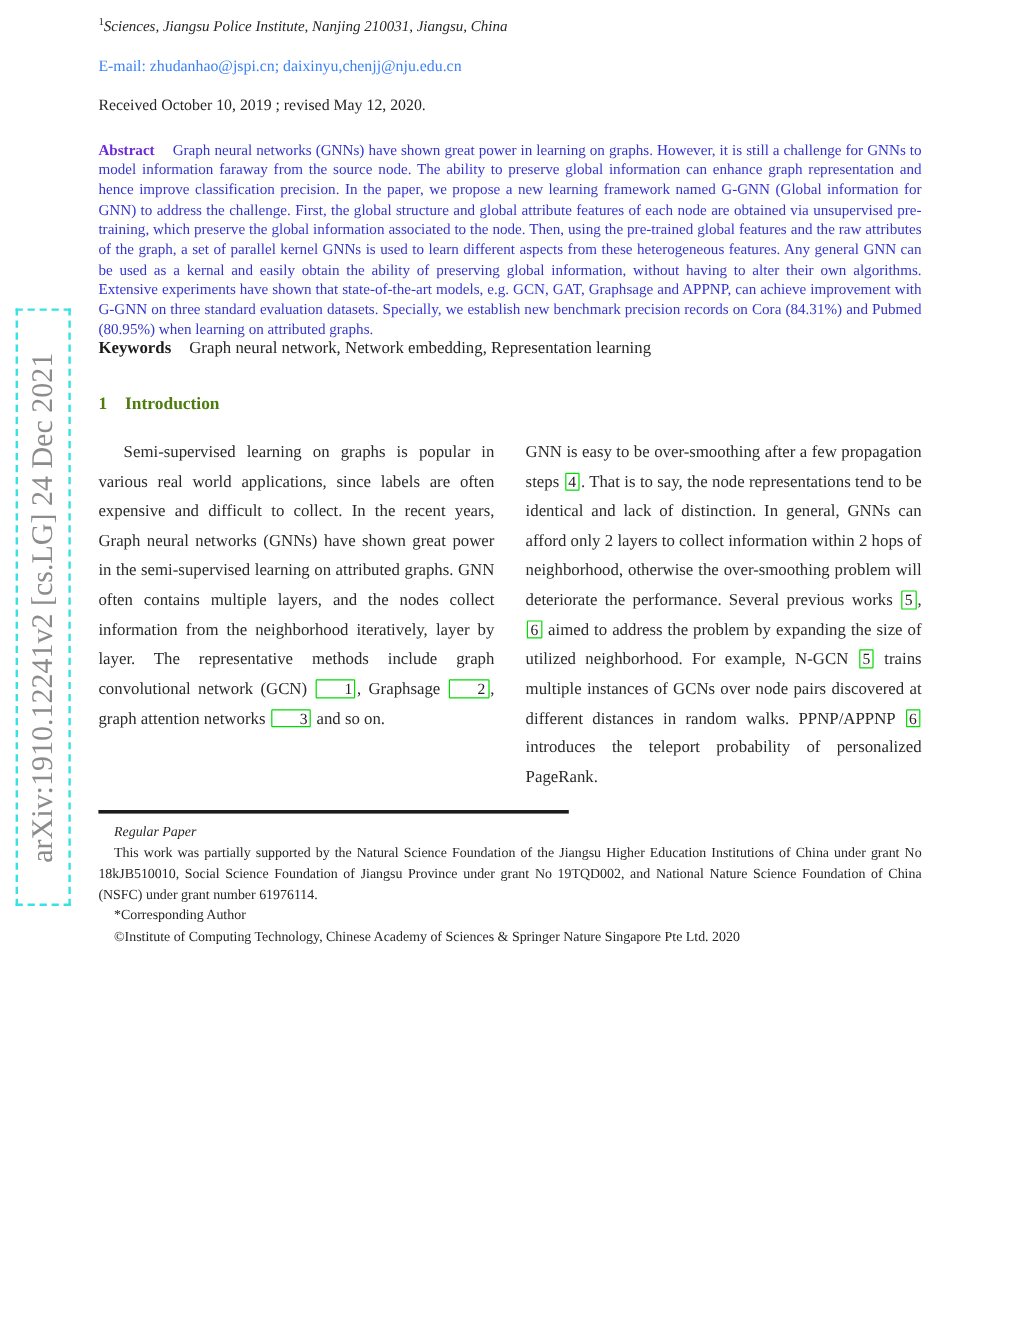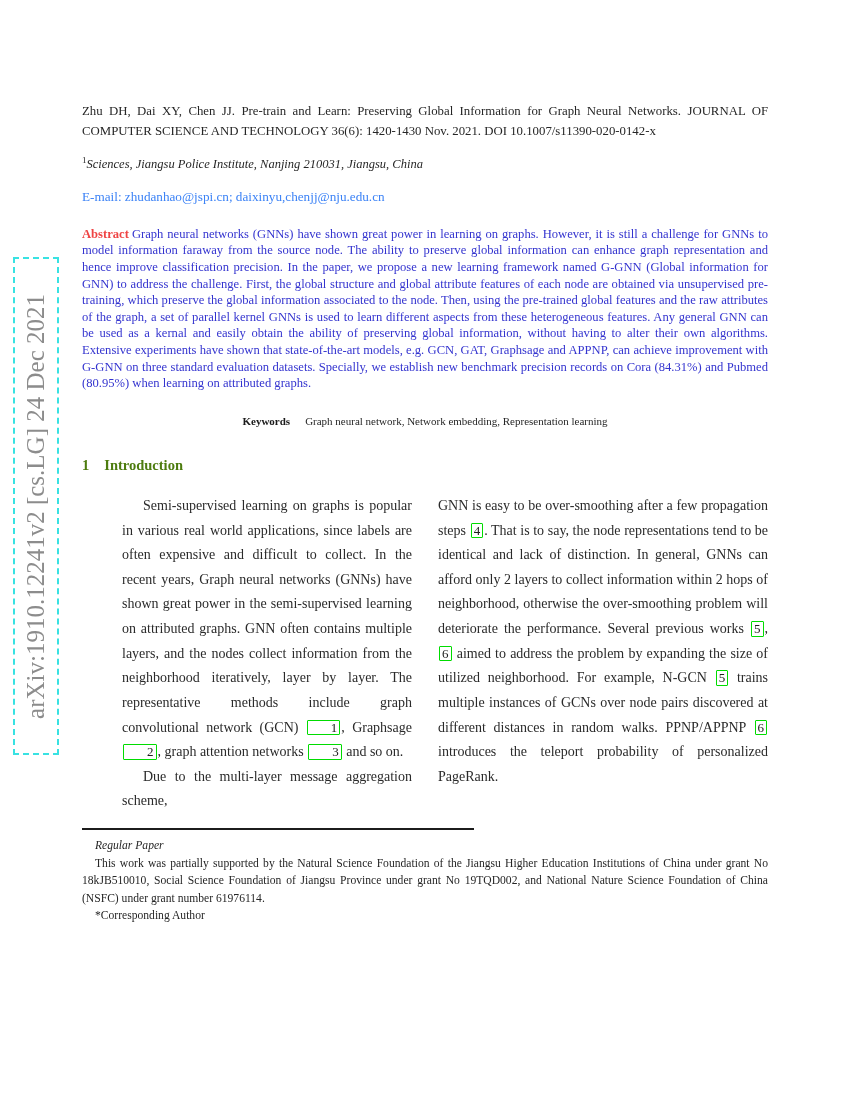--- a/index.html
+++ b/index.html
@@ -38,35 +38,35 @@
   .affiliations { margin-top:12px; font-size:12.5px; line-height:1.75; color:#262626; }
   .affiliation-line em { font-style:italic; }
   .affiliation-line sup { font-size:9px; vertical-align:super; line-height:0; }
 
   .email-line { margin-top:13px; font-size:13.2px; color:#3b82f6; }
   .dates-line { margin-top:17px; font-size:13.2px; color:#262626; }
 
   .abstract {
     margin-top:21px; font-size:12.6px; line-height:1.32; text-align:justify;
   }
-  .abstract-label { font-weight:bold; color:#ef4444; margin-right:3px; }
+  .abstract-label { font-weight:bold; color:#6d28d9; margin-right:15px; }
   .abstract-text { color:#3434cf; }
 
-  .keywords { margin-top:23px; font-size:11px; color:#262626;text-align:center; }
+  .keywords { margin-top:0; font-size:14px; color:#262626; }
   .keywords-label { font-weight:bold; color:#1a1a1a; margin-right:15px; }
 
   .section-heading { margin-top:30px; font-size:14.5px; font-weight:bold; color:#4d7c0f; }
   .section-number { margin-right:15px; }
 
   .columns { display:flex; gap:26px; margin-top:20px; }
   .col { width:330px; }
   .col p {
     margin:0; font-size:14px; line-height:1.76; text-align:justify; color:#2a2a2a;
   }
-  .col p.indent { text-indent:21px;margin-left:40px; }
+  .col p.indent { text-indent:21px; }
 
   .cite {
     display:inline-block; border:1.4px solid #00dc00; border-radius:1px;
     padding:0 2px; line-height:1.05; font-size:13px; color:#202020;
     margin:0 1px; cursor:pointer;
   }
 
   .footnote { margin-top:14px; }
   .footnote-rule { width:392px; height:2.4px; background:#1c1c1c; }
   .footnote p {
@@ -77,53 +77,53 @@
 </style>
 </head>
 <body>
 
 <div class="watermark">
   <span class="watermark-text">arXiv:1910.12241v2  [cs.LG]  24 Dec 2021</span>
 </div>
 
 <div class="page">
 
-  <div class="header-cite">Zhu DH, Dai XY, Chen JJ. Pre-train and Learn: Preserving Global Information for Graph Neural Networks. JOURNAL OF COMPUTER SCIENCE AND TECHNOLOGY  36(6):  1420-1430 Nov. 2021. DOI 10.1007/s11390-020-0142-x</div>
 
 
 
   <div class="affiliations">
     <div class="affiliation-line"><sup>1</sup><em>Sciences, Jiangsu Police Institute, Nanjing 210031, Jiangsu, China</em></div>
   </div>
 
   <div class="email-line">E-mail: zhudanhao@jspi.cn; daixinyu,chenjj@nju.edu.cn</div>
 
+  <div class="dates-line">Received October 10, 2019 ; revised May 12, 2020.</div>
 
   <div class="abstract">
     <span class="abstract-label">Abstract</span><span class="abstract-text">Graph neural networks (GNNs) have shown great power in learning on graphs. However, it is still a challenge for GNNs to model information faraway from the source node. The ability to preserve global information can enhance graph representation and hence improve classification precision. In the paper, we propose a new learning framework named G-GNN (Global information for GNN) to address the challenge. First, the global structure and global attribute features of each node are obtained via unsupervised pre-training, which preserve the global information associated to the node. Then, using the pre-trained global features and the raw attributes of the graph, a set of parallel kernel GNNs is used to learn different aspects from these heterogeneous features. Any general GNN can be used as a kernal and easily obtain the ability of preserving global information, without having to alter their own algorithms. Extensive experiments have shown that state-of-the-art models, e.g. GCN, GAT, Graphsage and APPNP, can achieve improvement with G-GNN on three standard evaluation datasets. Specially, we establish new benchmark precision records on Cora (84.31%) and Pubmed (80.95%) when learning on attributed graphs.</span>
   </div>
 
   <div class="keywords">
     <span class="keywords-label">Keywords</span><span>Graph neural network, Network embedding, Representation learning</span>
   </div>
 
   <div class="section-heading">
     <span class="section-number">1</span><span>Introduction</span>
   </div>
 
   <div class="columns">
     <div class="col">
       <p class="indent">Semi-supervised learning on graphs is popular in various real world applications, since labels are often expensive and difficult to collect. In the recent years, Graph neural networks (GNNs) have shown great power in the semi-supervised learning on attributed graphs. GNN often contains multiple layers, and the nodes collect information from the neighborhood iteratively, layer by layer. The representative methods include graph convolutional network (GCN) <span class="cite">1</span>, Graphsage <span class="cite">2</span>, graph attention networks <span class="cite">3</span> and so on.</p>
-      <p class="indent">Due to the multi-layer message aggregation scheme,</p>
     </div>
     <div class="col">
       <p>GNN is easy to be over-smoothing after a few propagation steps <span class="cite">4</span>. That is to say, the node representations tend to be identical and lack of distinction. In general, GNNs can afford only 2 layers to collect information within 2 hops of neighborhood, otherwise the over-smoothing problem will deteriorate the performance. Several previous works <span class="cite">5</span>, <span class="cite">6</span> aimed to address the problem by expanding the size of utilized neighborhood. For example, N-GCN <span class="cite">5</span> trains multiple instances of GCNs over node pairs discovered at different distances in random walks. PPNP/APPNP <span class="cite">6</span> introduces the teleport probability of personalized PageRank.</p>
     </div>
   </div>
 
   <div class="footnote">
     <div class="footnote-rule"></div>
     <p>Regular Paper</p>
     <p>This work was partially supported by the Natural Science Foundation of the Jiangsu Higher Education Institutions of China under grant No 18kJB510010, Social Science Foundation of Jiangsu Province under grant No 19TQD002, and National Nature Science Foundation of China (NSFC) under grant number 61976114.</p>
     <p>*Corresponding Author</p>
+    <p>©Institute of Computing Technology, Chinese Academy of Sciences &amp; Springer Nature Singapore Pte Ltd. 2020</p>
   </div>
 
 </div>
 
 </body></html>

